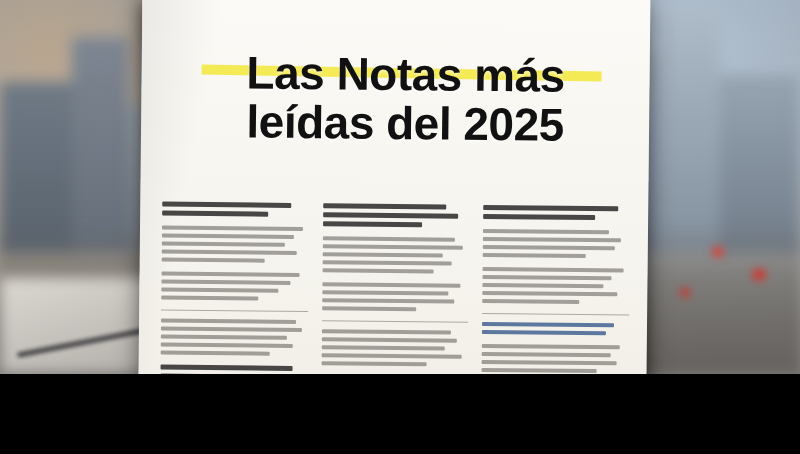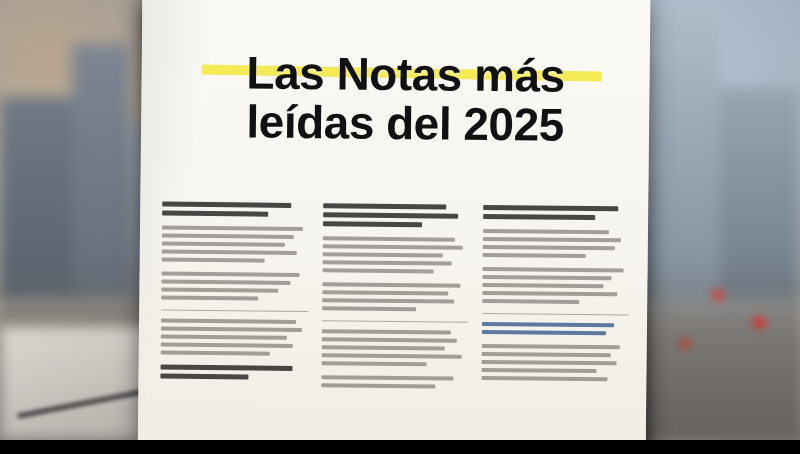--- a/index.html
+++ b/index.html
@@ -3,21 +3,21 @@
 <meta charset="utf-8">
 <style>
   html, body {
     margin: 0;
     padding: 0;
     background: #000;
   }
   #stage {
     position: relative;
     width: 800px;
-    height: 440px;
+    height: 374px;
     overflow: hidden;
     font-family: "Liberation Sans", sans-serif;
   }
 
   
   .bg {
     position: absolute;
     inset: 0;
     background:
       

